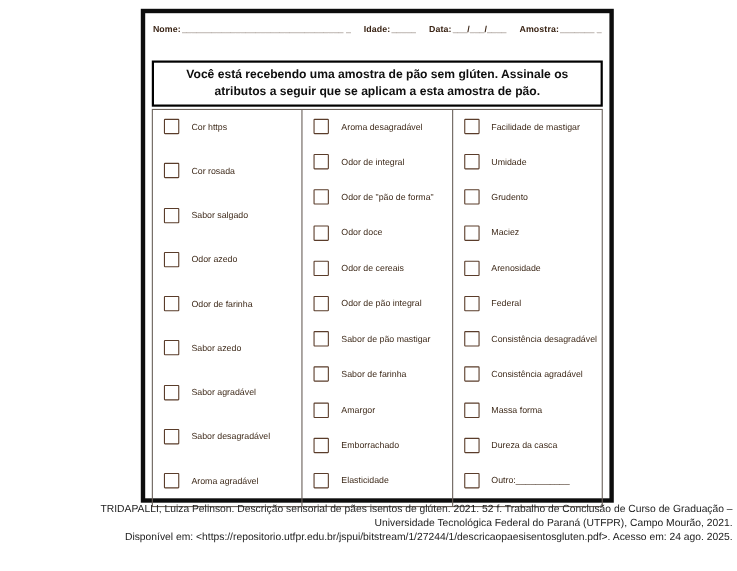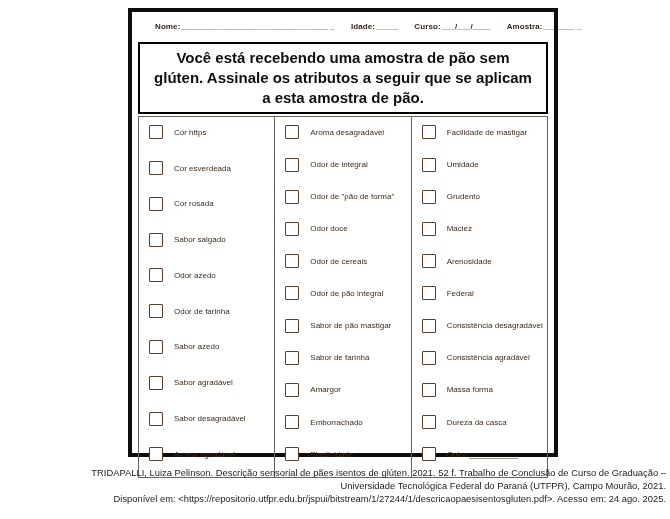--- a/index.html
+++ b/index.html
@@ -3,80 +3,76 @@
 <meta charset="utf-8">
 <style>
   html,body{margin:0;padding:0;background:#fff;}
   .canvas{position:relative;width:670px;height:519px;background:#ffffff;overflow:hidden;
           font-family:"Liberation Sans",sans-serif;}
   .form-box{position:absolute;left:128px;top:8px;width:430px;height:449px;
             border:4px solid #0d0d0d;box-sizing:border-box;background:#fff;}
   .header-row{display:flex;justify-content:space-between;align-items:baseline;
               margin:10px 7px 0 7px;font-weight:bold;font-size:8px;color:#3a2415;
               white-space:nowrap;}
-  .header-field{display:inline-flex;align-items:baseline;margin-left:16px;}
+  .header-field{display:inline-flex;align-items:baseline;}
   .header-field .fl{letter-spacing:.1px;}
   .header-field .ln{margin-left:1px;}
-  .instruction-box{margin:11px 6px 0;border:2px solid #000;padding:4px 12px 5px;
-                   text-align:center;font-weight:bold;font-size:15px;line-height:1.32;
+  .instruction-box{margin:24px 6px 0;border:2px solid #000;padding:4px 12px 5px;
+                   text-align:center;font-weight:bold;font-size:11px;line-height:1.32;
                    color:#0f0f0f;}
   .table{margin:2px 6px 0;border:1px solid #6a615a;display:flex;height:362px;
          box-sizing:border-box;}
   .col{flex:1 1 0;display:flex;flex-direction:column;justify-content:space-between;
        padding:8px 4px 16px 10px;box-sizing:border-box;min-width:0;}
   .col + .col{border-left:1px solid #6a615a;}
   .item{display:flex;align-items:flex-start;}
   .cb{width:12px;height:12px;border:1.5px solid #5a3c2a;border-radius:1px;
       background:#fff;flex:0 0 auto;}
   .lbl{margin-left:11px;font-size:8px;line-height:1.35;color:#3e2a1a;padding-top:2.5px;}
-  .citation{position:absolute;left:0;right:4px;top:467px;text-align:right;
+  .citation{position:absolute;left:0;right:4px;top:456px;text-align:right;
             font-size:9.4px;line-height:1.38;color:#1c1c1c;}
 </style>
 </head>
 <body>
 
 <div class="canvas">
 
   <div class="form-box">
 
     <div class="header-row">
       <span class="header-field">
         <span class="fl">Nome:</span>
         <span class="ln">_________________________________ _</span>
       </span>
       <span class="header-field">
         <span class="fl">Idade:</span>
         <span class="ln">_____</span>
       </span>
       <span class="header-field">
-        <span class="fl">Curso:</span>
+        <span class="fl">Data:</span>
         <span class="ln">___/___/____</span>
       </span>
       <span class="header-field">
         <span class="fl">Amostra:</span>
         <span class="ln">_______ _</span>
       </span>
     </div>
 
     <div class="instruction-box">
       <span>Você está recebendo uma amostra de pão sem glúten. Assinale os atributos a seguir que se aplicam a esta amostra de pão.</span>
     </div>
 
     <div class="table">
       <div class="col">
 
           <div class="item">
             <span class="cb"></span>
             <span class="lbl">Cor https</span>
           </div>
 
-          <div class="item">
-            <span class="cb"></span>
-            <span class="lbl">Cor esverdeada</span>
-          </div>
 
 
           <div class="item">
             <span class="cb"></span>
             <span class="lbl">Cor rosada</span>
           </div>
 
           <div class="item">
             <span class="cb"></span>
             <span class="lbl">Sabor salgado</span>

